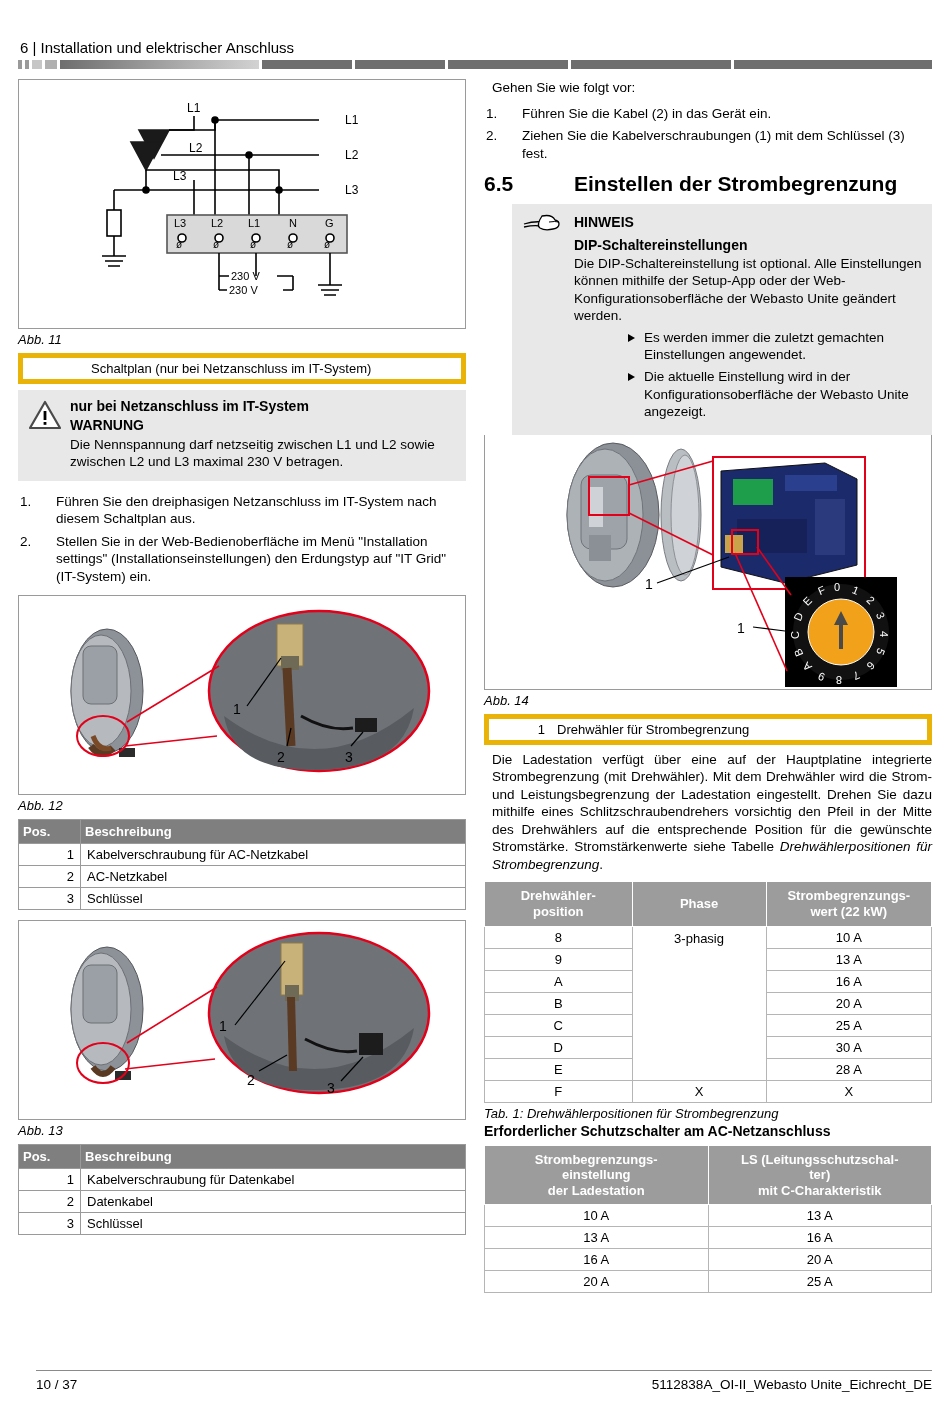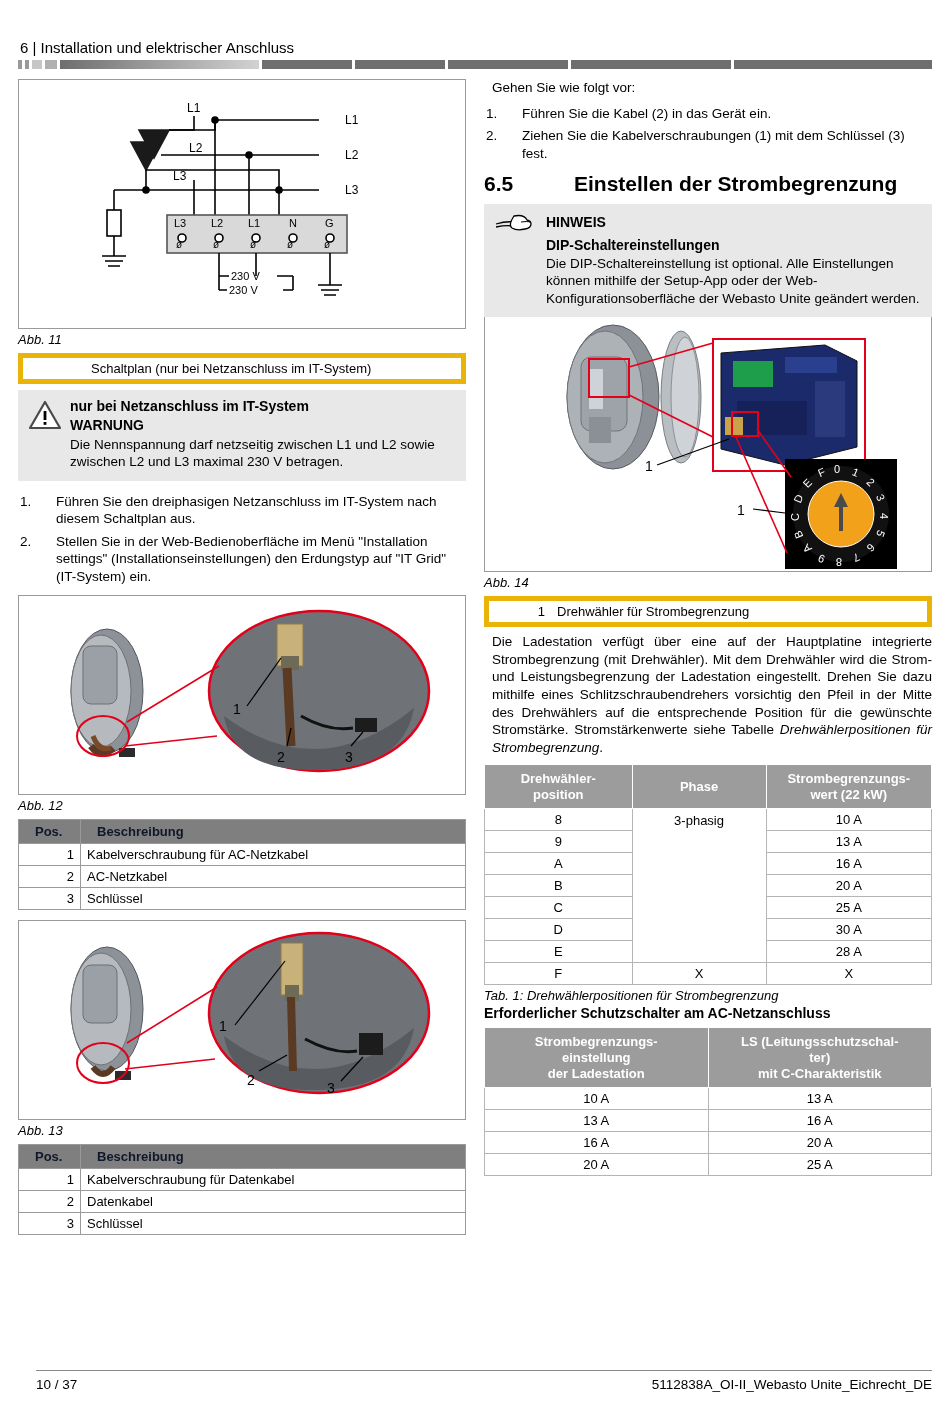--- a/index.html
+++ b/index.html
@@ -78,20 +78,21 @@
   }
   .warn-ico { width: 34px; flex: 0 0 34px; padding-top: 2px; }
   .warn-body { flex: 1; }
   .warn-title { font-weight: bold; font-size: 14px; margin-bottom: 3px; }
   .warn-text { font-size: 13.5px; line-height: 1.28; }
   
   .hintbox {
     background: #e8e8e8;
     padding: 7px 10px 10px 10px;
     margin-bottom: 0px;
+    margin-left: 28px;
   }
   .hint-head { display: flex; align-items: center; gap: 8px; }
   .hint-title { font-weight: bold; font-size: 14px; }
   .hint-sub { font-weight: bold; font-size: 14px; margin: 4px 0 2px 52px; }
   .hint-text { font-size: 13.5px; line-height: 1.3; margin-left: 52px; }
   .hint-bullets { margin: 4px 0 0 66px; }
   .hint-bullets li {
     list-style: none;
     position: relative;
     font-size: 13.5px;
@@ -133,24 +134,24 @@
     line-height: 1.12;
   }
   .h2 .num { width: 74px; flex: 0 0 74px; }
   .h2 .txt { flex: 1; }
   .para { font-size: 13.5px; line-height: 1.3; margin: 4px 0 8px 8px; text-align: justify; }
   .para i { font-style: italic; }
   
   table { border-collapse: collapse; width: 100%; font-size: 13px; }
   .postable th {
     background: #807f7f;
-    color: #0f172a;
+    color: #ffffff;
     text-align: left;
     font-weight: bold;
-    padding: 4px 16px;
+    padding: 4px 4px;
     border: 1px solid #9a9a9a;
   }
   .postable th.c1 { width: 62px; }
   .postable td { border: 1px solid #9a9a9a; padding: 3px 6px; }
   .postable td.c1 { text-align: right; width: 62px; }
   .dtable th {
     background: #9c9c9c;
     color: #fff;
     font-weight: bold;
     padding: 6px 4px;
@@ -457,20 +458,24 @@
               <path d="M2 13 q10 -3 18 -2" stroke="#000" stroke-width="1.3" fill="none"></path>
               <path d="M2 16 q10 -2 16 -1" stroke="#000" stroke-width="1.3" fill="none"></path>
               <path d="M20 5 q10 -2 13 4 q4 1 4 4 q0 4 -6 5 q-8 2 -13 -1 q-4 -3 2 -12 z" fill="#fff" stroke="#000" stroke-width="1.3"></path>
               <path d="M27 11 q6 -1 10 0" stroke="#000" stroke-width="1" fill="none"></path>
             </svg>
           </span>
           <span class="hint-title">HINWEIS</span>
         </div>
         <div class="hint-sub">DIP-Schaltereinstellungen</div>
         <div class="hint-text">Die DIP-Schaltereinstellung ist optional. Alle Einstellungen können mithilfe der Setup-App oder der Web-Konfigurationsoberfläche der Webasto Unite geändert werden.</div>
+        <ul class="hint-bullets">
+          <li>Es werden immer die zuletzt gemachten Einstellungen angewendet.</li>
+          <li>Die aktuelle Einstellung wird in der Konfigurationsoberfläche der Webasto Unite angezeigt.</li>
+        </ul>
       </div>
 
       <div class="figbox" style="height:255px;border-top:0">
         <svg width="446" height="253" viewBox="0 0 446 253">
 
           <g>
             <ellipse cx="128" cy="80" rx="46" ry="72" fill="#8c9097" stroke="#5a5d62"></ellipse>
             <ellipse cx="120" cy="80" rx="38" ry="66" fill="#adb2b7" stroke="#70747a"></ellipse>
             <rect x="96" y="40" width="46" height="74" rx="10" fill="#9da3a9" stroke="#70747a"></rect>
             <rect x="104" y="52" width="14" height="40" fill="#cfd3d7"></rect>

